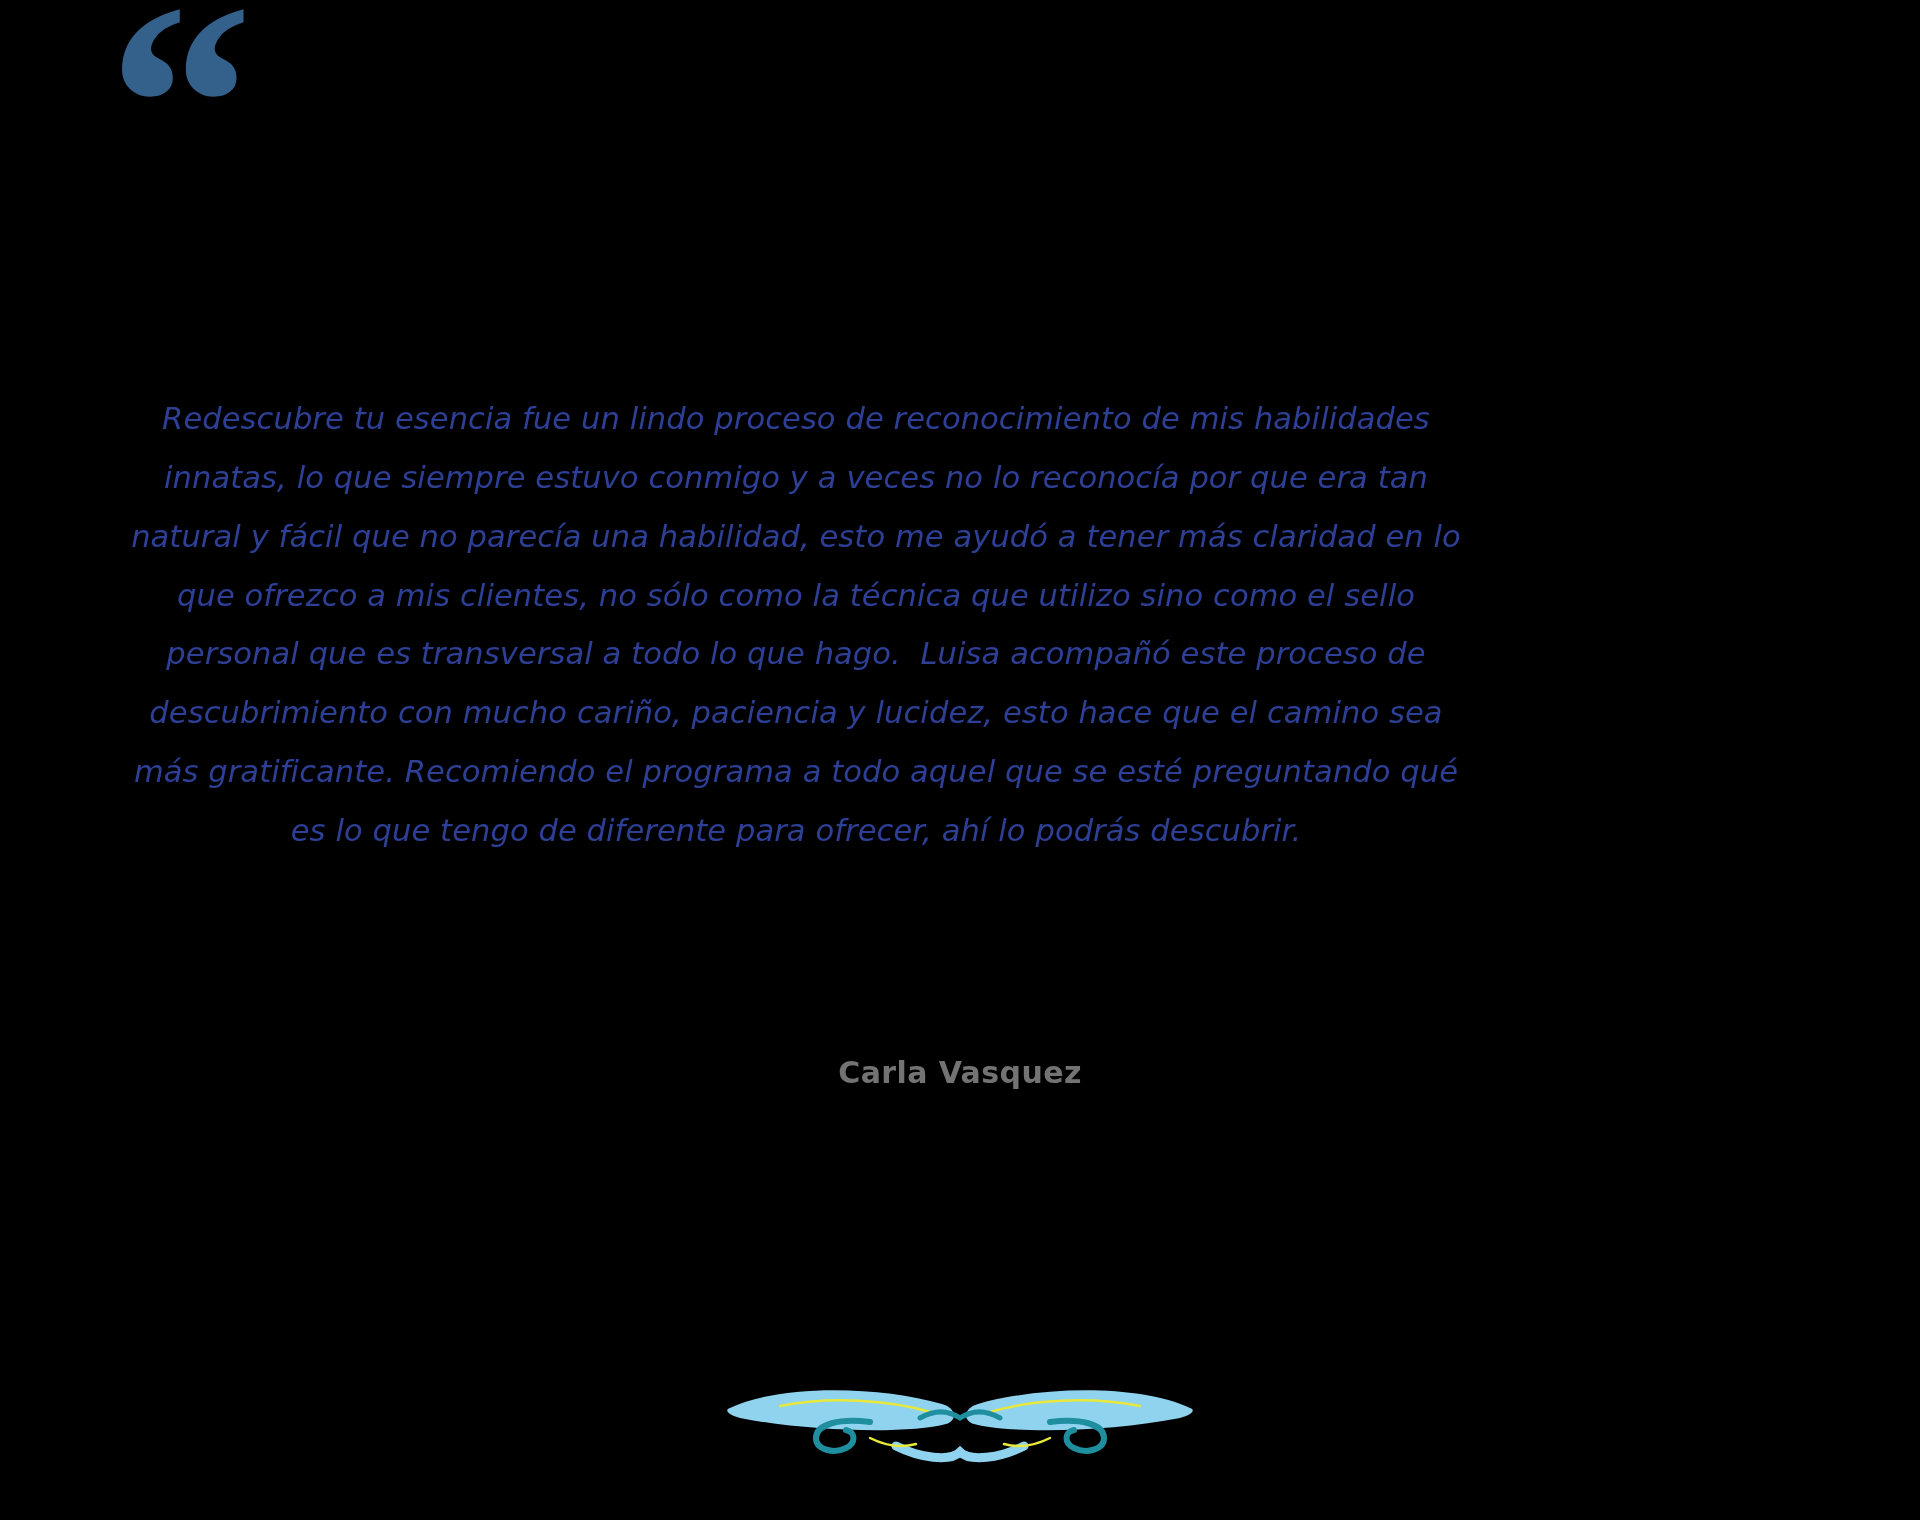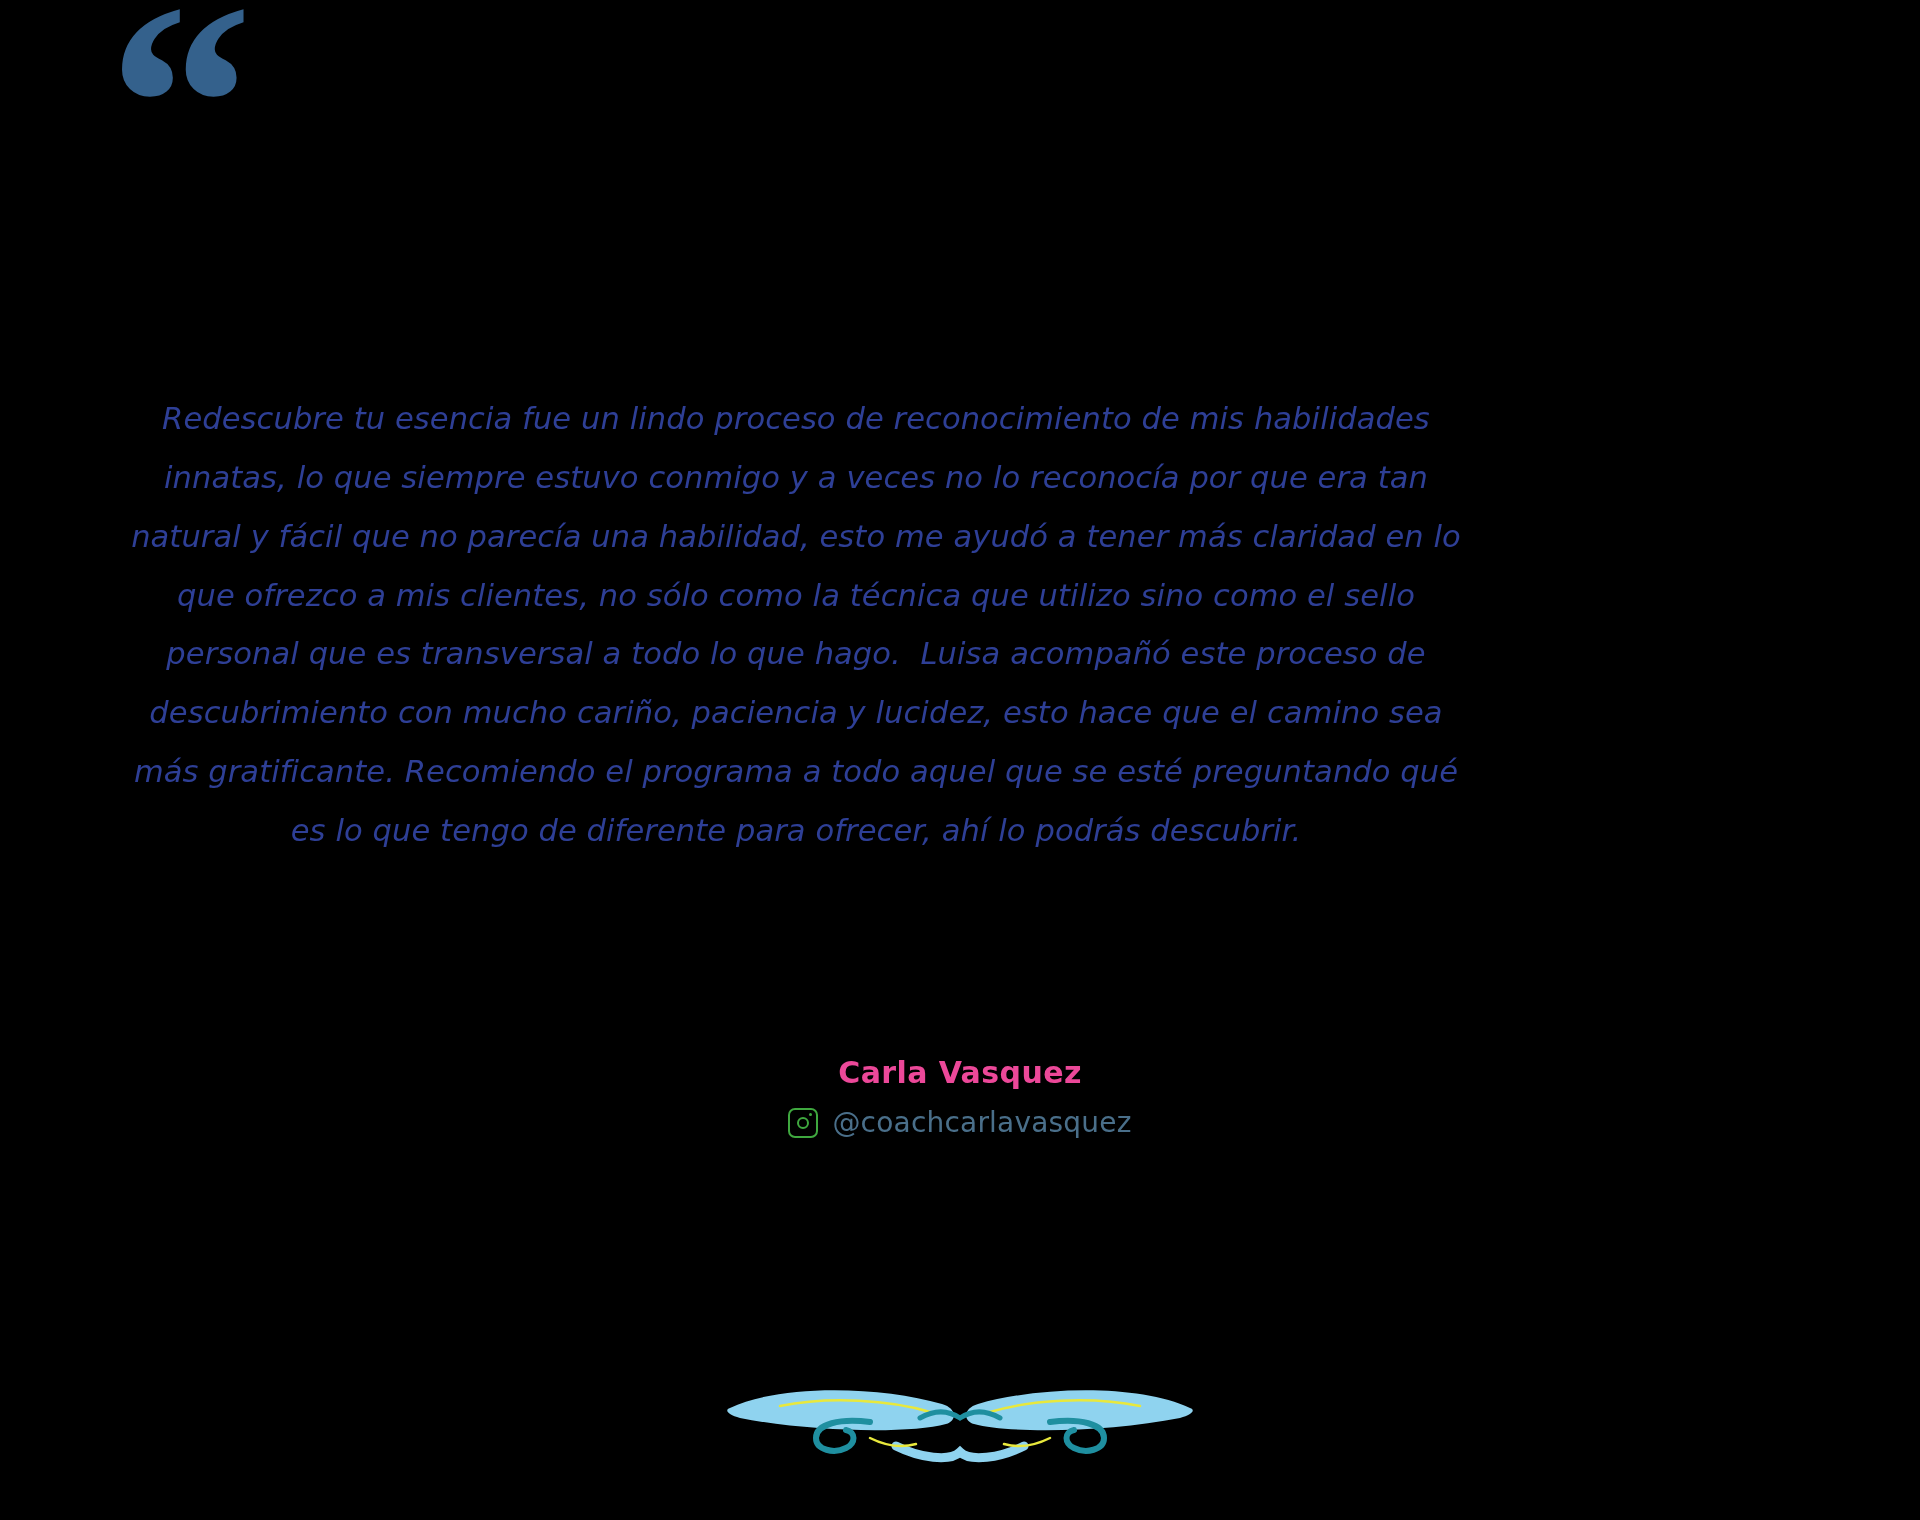--- a/index.html
+++ b/index.html
@@ -52,21 +52,21 @@
     position: absolute;
     left: 0;
     top: 1055px;
     width: 1920px;
     text-align: center;
   }
   .author-name {
     font-family: "DejaVu Sans", sans-serif;
     font-size: 30px;
     font-weight: 700;
-    color: #ec4899;
+    color: #737373;
     letter-spacing: 0.4px;
   }
   .handle-row {
     margin-top: 16px;
     display: flex;
     align-items: center;
     justify-content: center;
     gap: 14px;
   }
   .ig-icon {
@@ -119,24 +119,20 @@
 <body>
 
 <div class="canvas">
 
   <div class="quote-mark">“</div>
 
   <div class="testimonial">Redescubre tu esencia fue un lindo proceso de reconocimiento de mis habilidades innatas, lo que siempre estuvo conmigo y a veces no lo reconocía por que era tan natural y fácil que no parecía una habilidad, esto me ayudó a tener más claridad en lo que ofrezco a mis clientes, no sólo como la técnica que utilizo sino como el sello personal que es transversal a todo lo que hago.  Luisa acompañó este proceso de descubrimiento con mucho cariño, paciencia y lucidez, esto hace que el camino sea más gratificante. Recomiendo el programa a todo aquel que se esté preguntando qué es lo que tengo de diferente para ofrecer, ahí lo podrás descubrir.</div>
 
   <div class="attribution">
     <div class="author-name">Carla Vasquez</div>
-    <div class="handle-row">
-      <span class="ig-icon"></span>
-      <span class="handle-text">@coachcarlavasquez</span>
-    </div>
   </div>
 
   <svg class="flourish" viewBox="0 0 480 120">
     <g fill="none" stroke-linecap="round">
       <path d="M10 48 C 60 24, 160 26, 222 44 C 236 48, 238 60, 226 64 C 190 74, 90 72, 20 58 C 8 55, 4 50, 10 48 Z" fill="#8fd3ef" stroke="none"></path>
       <path d="M470 48 C 420 24, 320 26, 258 44 C 244 48, 242 60, 254 64 C 290 74, 390 72, 460 58 C 472 55, 476 50, 470 48 Z" fill="#8fd3ef" stroke="none"></path>
       <path d="M150 62 C 120 58, 96 64, 96 78 C 96 90, 114 94, 126 88 C 136 83, 136 72, 126 70" stroke="#1f8fa0" stroke-width="6" fill="none"></path>
       <path d="M330 62 C 360 58, 384 64, 384 78 C 384 90, 366 94, 354 88 C 344 83, 344 72, 354 70" stroke="#1f8fa0" stroke-width="6" fill="none"></path>
       <path d="M60 46 C 110 36, 170 40, 210 52" stroke="#e8e83c" stroke-width="2.5" fill="none"></path>
       <path d="M420 46 C 370 36, 310 40, 270 52" stroke="#e8e83c" stroke-width="2.5" fill="none"></path>

